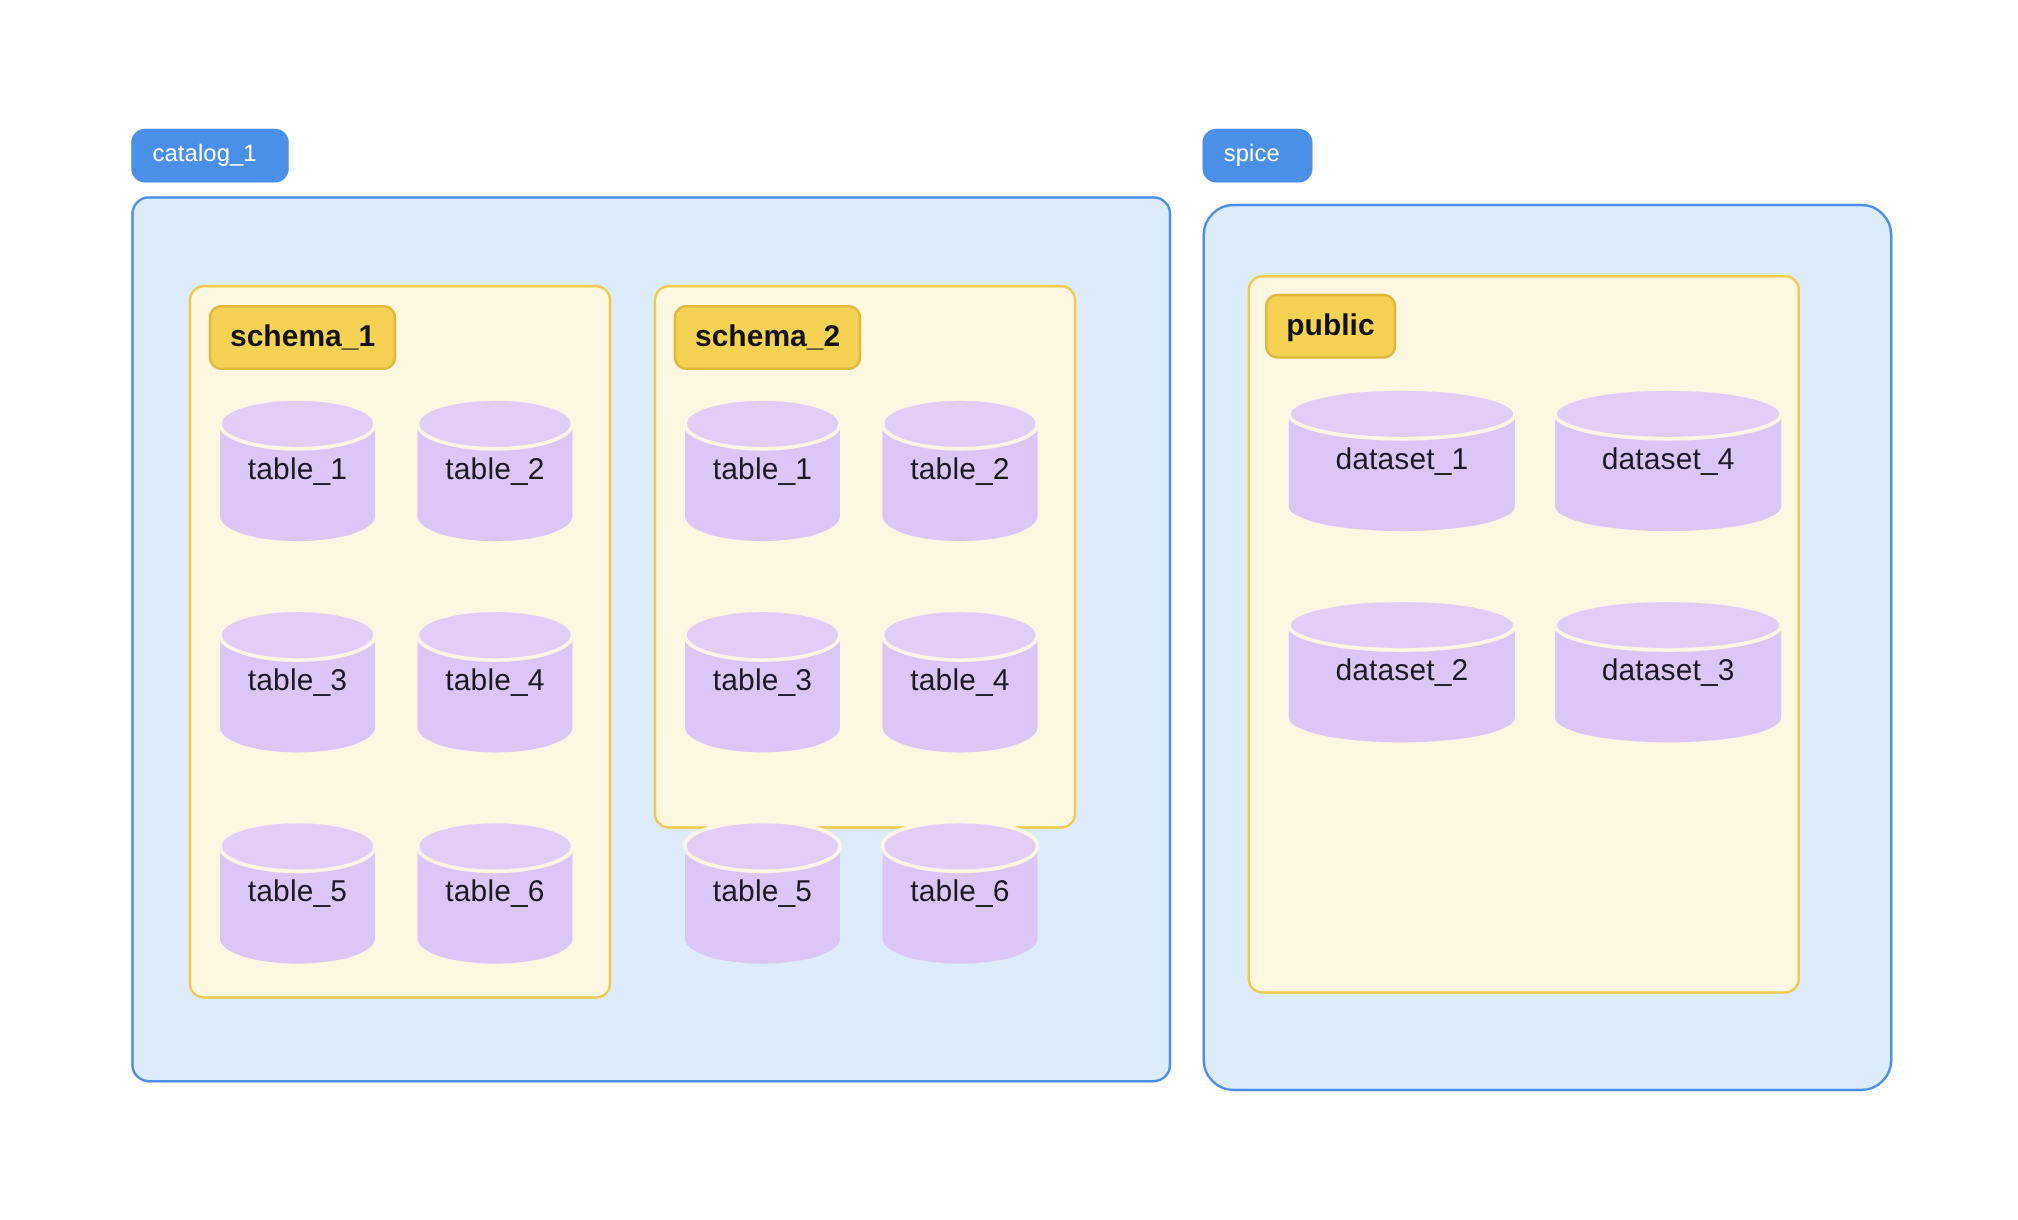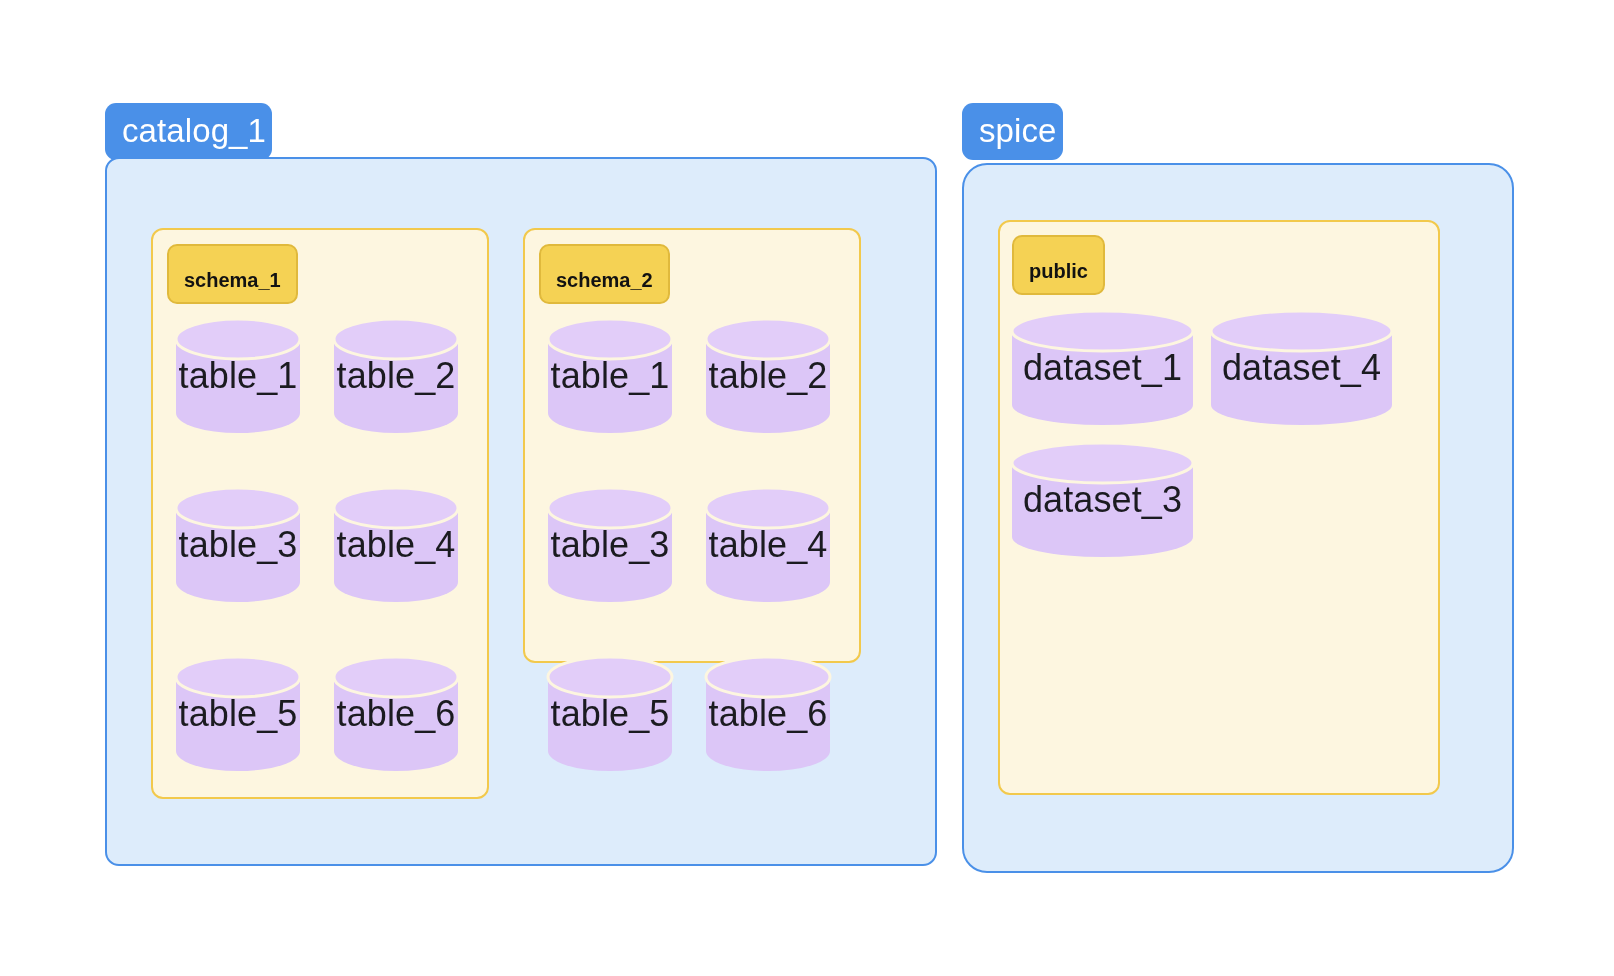--- a/index.html
+++ b/index.html
@@ -23,23 +23,23 @@
   
   .group {
     position: absolute;
   }
   .group-badge {
     position: absolute;
     top: 0;
     left: 0;
     background: #4a90e8;
     color: #ffffff;
-    font-size: 33px;
+    font-size: 19px;
     line-height: 1;
-    padding: 11px 6px 13px 17px;
+    padding: 11px 26px 13px 17px;
     border-radius: 11px;
     font-weight: 400;
     white-space: nowrap;
     letter-spacing: 0.1px;
   }
   .group-body {
     position: absolute;
     left: 0;
     background: #ddecfb;
     border: 2px solid #4a90e8;
@@ -53,23 +53,23 @@
     background: #fdf6e0;
     border: 2px solid #f2c94c;
     border-radius: 12px;
     box-sizing: border-box;
   }
   .schema-badge {
     position: absolute;
     background: #f5d254;
     border: 2px solid #e0b93c;
     color: #121212;
-    font-size: 20px;
+    font-size: 24px;
     line-height: 1;
-    padding: 24px 15px 12px 15px;
+    padding: 12px 15px 12px 15px;
     border-radius: 10px;
     font-weight: 700;
     white-space: nowrap;
     box-sizing: border-box;
   }
 
   
   .cyl-grid {
     position: absolute;
     display: grid;
@@ -86,21 +86,21 @@
     top: 0;
     width: 100%;
     height: 100%;
     display: block;
     overflow: visible;
   }
   .cyl-label {
     position: relative;
     z-index: 2;
     color: #1b1b20;
-    font-size: 36px;
+    font-size: 24px;
     line-height: 1;
     white-space: nowrap;
     text-align: center;
     letter-spacing: 0.1px;
   }
 </style>
 </head>
 <body>
 
 <div class="canvas">
@@ -230,40 +230,47 @@
 
   <div class="group" style="left:962px; top:103px; width:552px; height:770px;">
 
     <div class="group-badge">spice</div>
 
     <div class="group-body" style="top:60px; width:552px; height:710px;border-radius:25px;">
 
       <div class="schema" style="left:34px; top:55px; width:442px; height:575px;">
         <div class="schema-badge" style="left:12px; top:13px;">public</div>
 
-        <div class="cyl-grid" style="left:10px; top:87px; width:398px; height:460px;
+        <div class="cyl-grid" style="left:29px; top:87px; width:398px; height:460px;
                     grid-template-columns:185px 185px; grid-template-rows:118px 118px 118px;
-                    column-gap:28px; row-gap:51px;gap:14px;">
+                    column-gap:28px; row-gap:51px;">
 
           <div class="cyl">
             <svg viewBox="0 0 185 118" preserveAspectRatio="none">
               <path d="M2,22 L2,96 A90.5,20 0 0 0 183,96 L183,22 Z" fill="#dcc6f7"></path>
               <ellipse cx="92.5" cy="22" rx="90.5" ry="20" fill="#e2cdf9" stroke="#fdf6e0" stroke-width="3"></ellipse>
             </svg>
             <span class="cyl-label">dataset_1</span>
           </div>
 
           <div class="cyl">
             <svg viewBox="0 0 185 118" preserveAspectRatio="none">
               <path d="M2,22 L2,96 A90.5,20 0 0 0 183,96 L183,22 Z" fill="#dcc6f7"></path>
               <ellipse cx="92.5" cy="22" rx="90.5" ry="20" fill="#e2cdf9" stroke="#fdf6e0" stroke-width="3"></ellipse>
             </svg>
             <span class="cyl-label">dataset_4</span>
           </div>
 
+          <div class="cyl">
+            <svg viewBox="0 0 185 118" preserveAspectRatio="none">
+              <path d="M2,22 L2,96 A90.5,20 0 0 0 183,96 L183,22 Z" fill="#dcc6f7"></path>
+              <ellipse cx="92.5" cy="22" rx="90.5" ry="20" fill="#e2cdf9" stroke="#fdf6e0" stroke-width="3"></ellipse>
+            </svg>
+            <span class="cyl-label">dataset_2</span>
+          </div>
 
 
           <div class="cyl">
             <svg viewBox="0 0 185 118" preserveAspectRatio="none">
               <path d="M2,22 L2,96 A90.5,20 0 0 0 183,96 L183,22 Z" fill="#dcc6f7"></path>
               <ellipse cx="92.5" cy="22" rx="90.5" ry="20" fill="#e2cdf9" stroke="#fdf6e0" stroke-width="3"></ellipse>
             </svg>
             <span class="cyl-label">dataset_3</span>
           </div>
 

